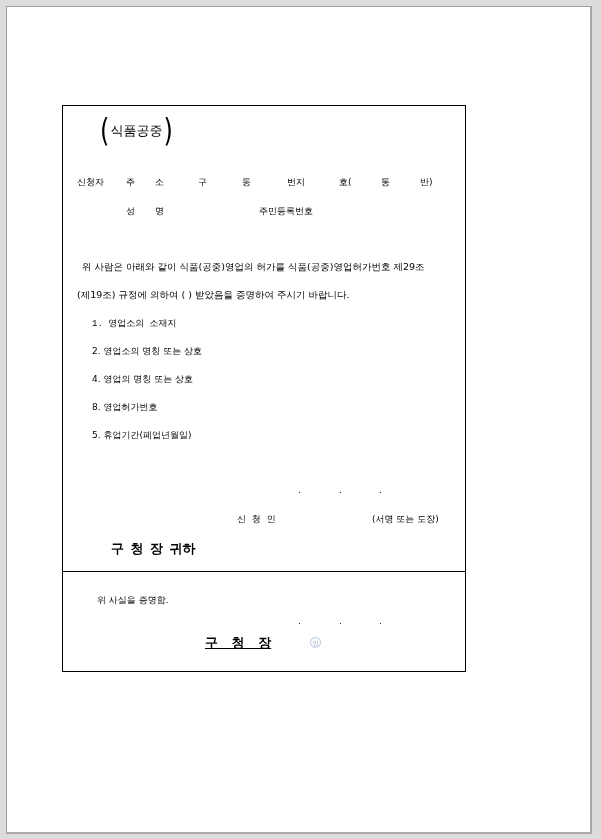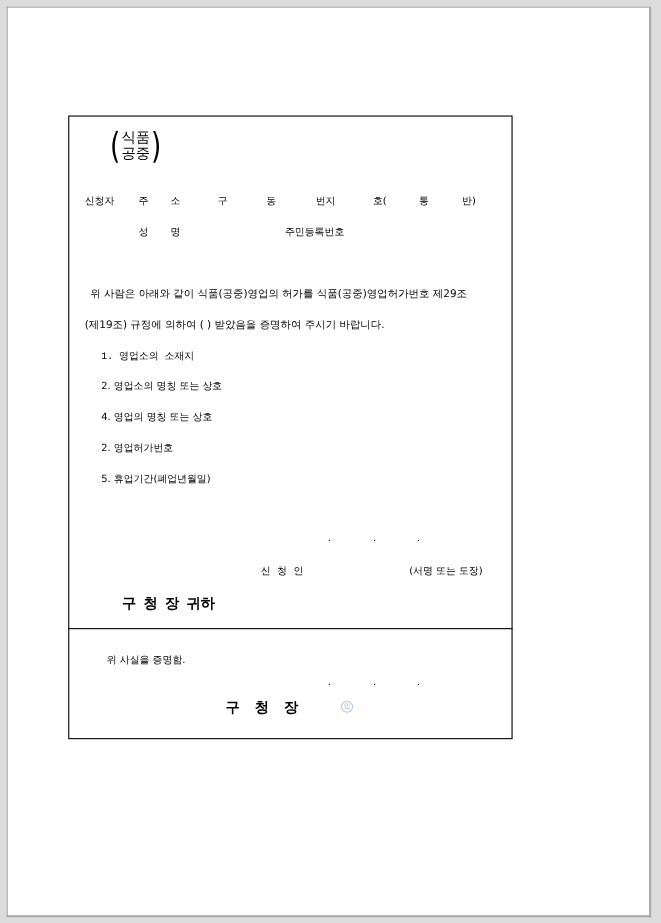--- a/index.html
+++ b/index.html
@@ -36,21 +36,21 @@
     border-top: 1px solid #000;
   }
   .abs { position: absolute; white-space: nowrap; }
   .title {
     left: 100px; top: 118px;
     font-size: 16px;
     display: flex; align-items: center;
   }
   .title .paren { font-size: 24px; line-height: 1; transform: scaleY(1.35); display:inline-block; }
   .title .stack {
-    display: inline-flex; flex-direction: column;
+    display: inline-flex; flex-direction: row;
     font-size: 13px; line-height: 15px;
     margin: 0 1px;
   }
   .title .main { font-size: 16px; margin-left: 6px; letter-spacing: 1px; }
   .small { font-size: 9px; }
   .body-text { font-size: 9.5px; }
   .bold-lg { font-size: 13px; font-weight: bold; }
   .seal {
     display: inline-block;
     width: 9px; height: 9px;
@@ -90,30 +90,30 @@
 <span class="abs small" style="left:126px;top:205px;">성</span>
 <span class="abs small" style="left:155px;top:205px;">명</span>
 <span class="abs small" style="left:259px;top:205px;">주민등록번호</span>
 
 <span class="abs body-text" style="left:82px;top:261px;">위 사람은 아래와 같이 식품(공중)영업의 허가를 식품(공중)영업허가번호 제29조</span>
 <span class="abs body-text" style="left:77px;top:289px;">(제19조) 규정에 의하여 (          ) 받았음을 증명하여 주시기 바랍니다.</span>
 
 <span class="abs small" style="left:92px;top:317px;font-family:Liberation Mono, monospace;">1. 영업소의 소재지</span>
 <span class="abs small" style="left:92px;top:345px;">2. 영업소의 명칭 또는 상호</span>
 <span class="abs small" style="left:92px;top:373px;">4. 영업의 명칭 또는 상호</span>
-<span class="abs small" style="left:92px;top:401px;">2. 영업허가번호</span>
+<span class="abs small" style="left:92px;top:401px;">8. 영업허가번호</span>
 <span class="abs small" style="left:92px;top:429px;">5. 휴업기간(폐업년월일)</span>
 
 <span class="abs small" style="left:298px;top:485px;">.</span>
 <span class="abs small" style="left:339px;top:485px;">.</span>
 <span class="abs small" style="left:379px;top:485px;">.</span>
 
 <span class="abs small" style="left:237px;top:513px;word-spacing:3px;">신 청 인</span>
 <span class="abs small" style="left:372px;top:513px;">(서명 또는 도장)</span>
 
 <span class="abs bold-lg" style="left:111px;top:540px;word-spacing:2px;">구 청 장  귀하</span>
 
 <span class="abs small" style="left:82px;top:594px;margin-left:15px;">위 사실을 증명함.</span>
 <span class="abs small" style="left:298px;top:616px;">.</span>
 <span class="abs small" style="left:339px;top:616px;">.</span>
 <span class="abs small" style="left:379px;top:616px;">.</span>
-<span class="abs bold-lg" style="left:205px;top:634px;white-space:pre;">구   청   장</span>
+<span class="abs bold-lg" style="left:205px;top:634px;white-space:pre;text-decoration:underline;">구   청   장</span>
 <span class="abs seal" style="left:310px;top:637px;">인</span>
 
 </body></html>

